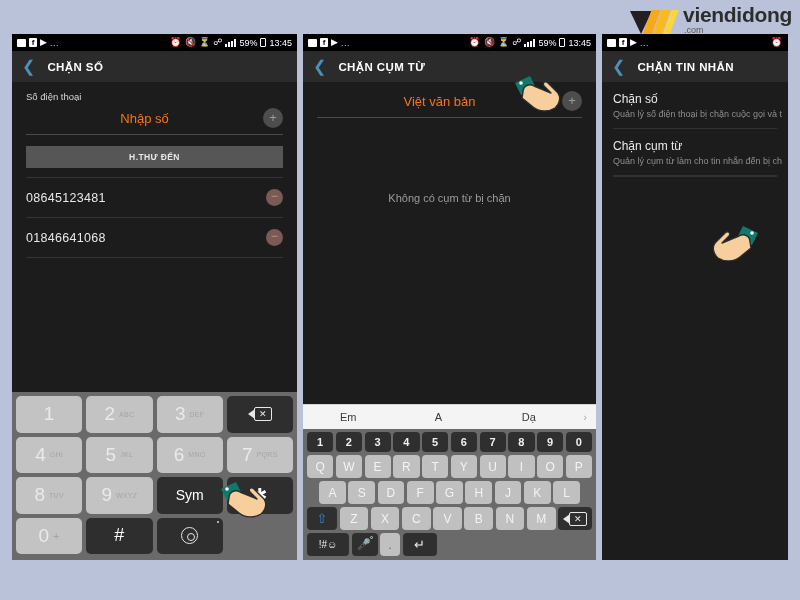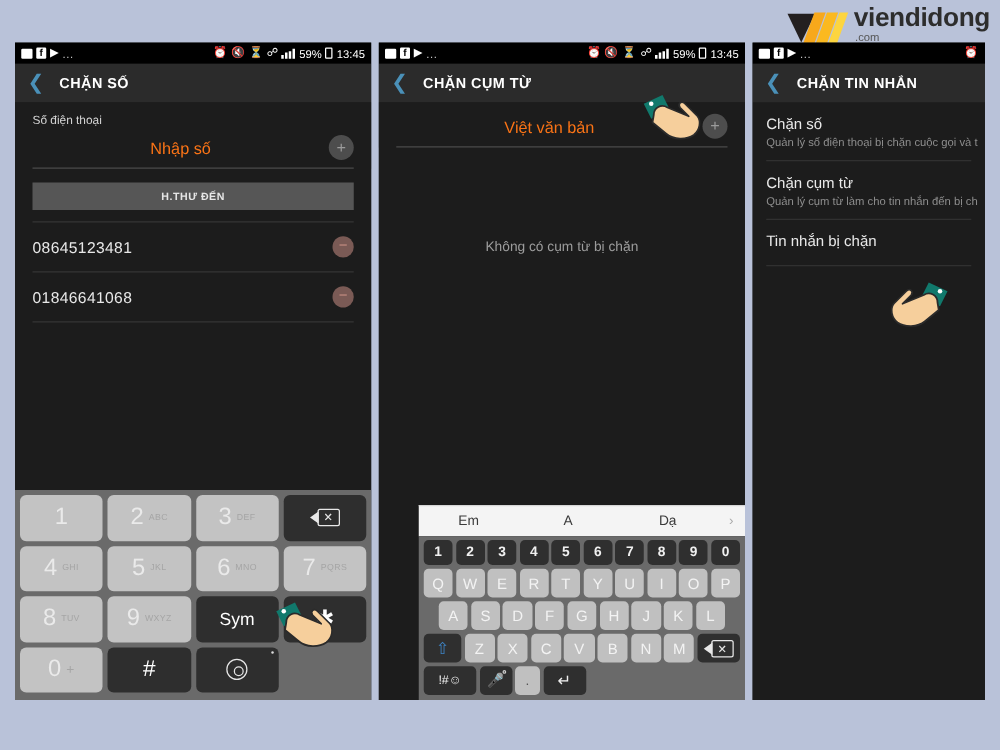--- a/index.html
+++ b/index.html
@@ -345,21 +345,21 @@
           <span class="field-input">Việt văn bản</span>
           <span class="circle-btn">+</span>
         </div>
         <div class="field-underline"></div>
       </div>
 
       <div style="margin-top:74px;">
         <div class="empty-msg">Không có cụm từ bị chặn</div>
       </div>
 
-      <div style="position:absolute; left:0; bottom:0; width:100%;padding-left:32px;">
+      <div style="position:absolute; left:0; bottom:0; width:100%;">
         <div class="sugg-bar">
           <span class="sugg">Em</span>
           <span class="sugg">A</span>
           <span class="sugg">Dạ</span>
           <span class="sugg-arrow">›</span>
         </div>
 
         <div class="qwerty">
           <div class="krow">
             <div class="key num">1</div>
@@ -464,23 +464,20 @@
         <div class="mi-desc">Quản lý số điện thoại bị chặn cuộc gọi và t</div>
       </div>
       <div class="mi-sep"></div>
 
       <div class="menu-item">
         <div class="mi-title">Chặn cụm từ</div>
         <div class="mi-desc">Quản lý cụm từ làm cho tin nhắn đến bị ch</div>
       </div>
       <div class="mi-sep"></div>
 
-      <div class="menu-item">
-        <div class="mi-title">Tin nhắn bị chặn</div>
-      </div>
       <div class="mi-sep"></div>
 
       <div class="hand" style="left:108px; top:142px;">
         <svg viewBox="0 0 52 40" style="transform:scaleX(-1);">
           <path d="M4 9 L19 2 L25 14 L10 21 Z" fill="#11796c"></path>
           <circle cx="10" cy="9" r="1.8" fill="#fff"></circle>
           <path d="M12 18 C12 12 18 9 23 12 L40 19 L33 12 C31 9 34 6 37 9 L47 19
                    C50 23 49 30 44 34 C38 38 28 38 22 33 L11 24 Z" fill="#f6cf9c" stroke="#2b2b2b" stroke-width="1.4" stroke-linejoin="round"></path>
         </svg>
       </div>

